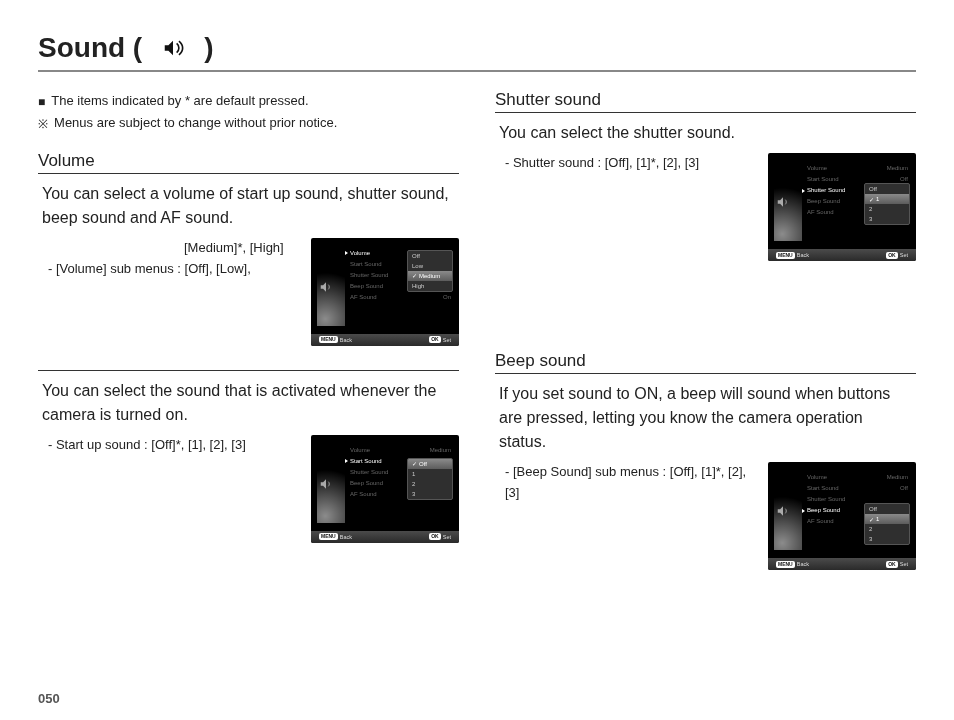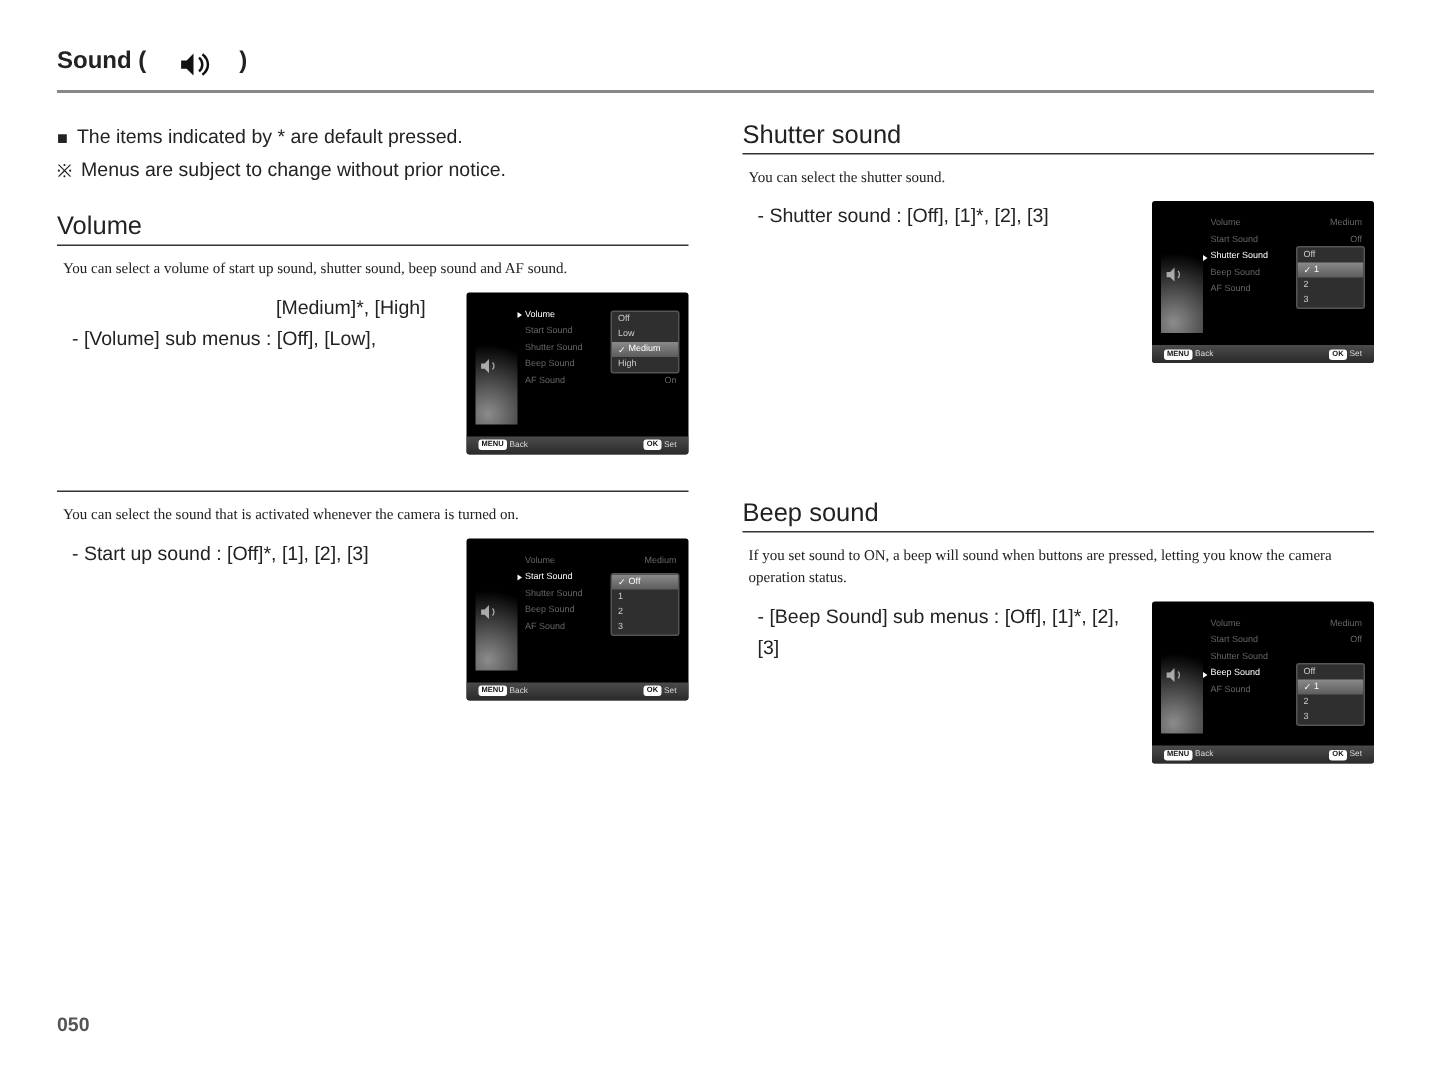--- a/index.html
+++ b/index.html
@@ -6,23 +6,24 @@
   body {
     width: 954px;
     height: 720px;
     font-family: Arial, Helvetica, sans-serif;
     color: #222;
     background: #fff;
     position: relative;
     padding: 32px 38px 0 38px;
   }
   .page-title {
-    font-size: 16px;
+    font-size: 28px;
     font-weight: bold;
     display: flex;
+    align-items: center;
     gap: 20px;
     margin-bottom: 6px;
   }
   .title-rule {
     height: 2px;
     background: #888;
     margin-bottom: 18px;
   }
   .columns {
     display: flex;
@@ -35,29 +36,29 @@
   .section-title {
     font-size: 17px;
     font-weight: normal;
     margin-bottom: 2px;
   }
   .section-rule {
     height: 1px;
     background: #333;
     margin-bottom: 8px;
   }
-  .body-text { font-size: 10px; line-height: 1.5; margin-bottom: 8px; padding-left:4px; padding-right:4px;font-family:Liberation Serif, serif;}
+  .body-text { font-size: 16px; line-height: 1.5; margin-bottom: 8px; padding-left:4px; padding-right:4px;}
   .opt-line { font-size: 13px; line-height: 1.6; padding-left: 10px; }
   .opt-indent { padding-left: 146px; }
   .section { margin-bottom: 24px; }
   .row-flex { display: flex; align-items: flex-start; gap: 10px; }
   .row-flex .text-col { flex: 1; }
   .page-num {
     position: absolute;
-    bottom: 30px;
+    bottom: 14px;
     left: 38px;
     font-size: 13px;
     font-weight: bold;
     color: #555;
   }
   
   .menu-shot {
     width: 148px;
     height: 108px;
     background: #000;

